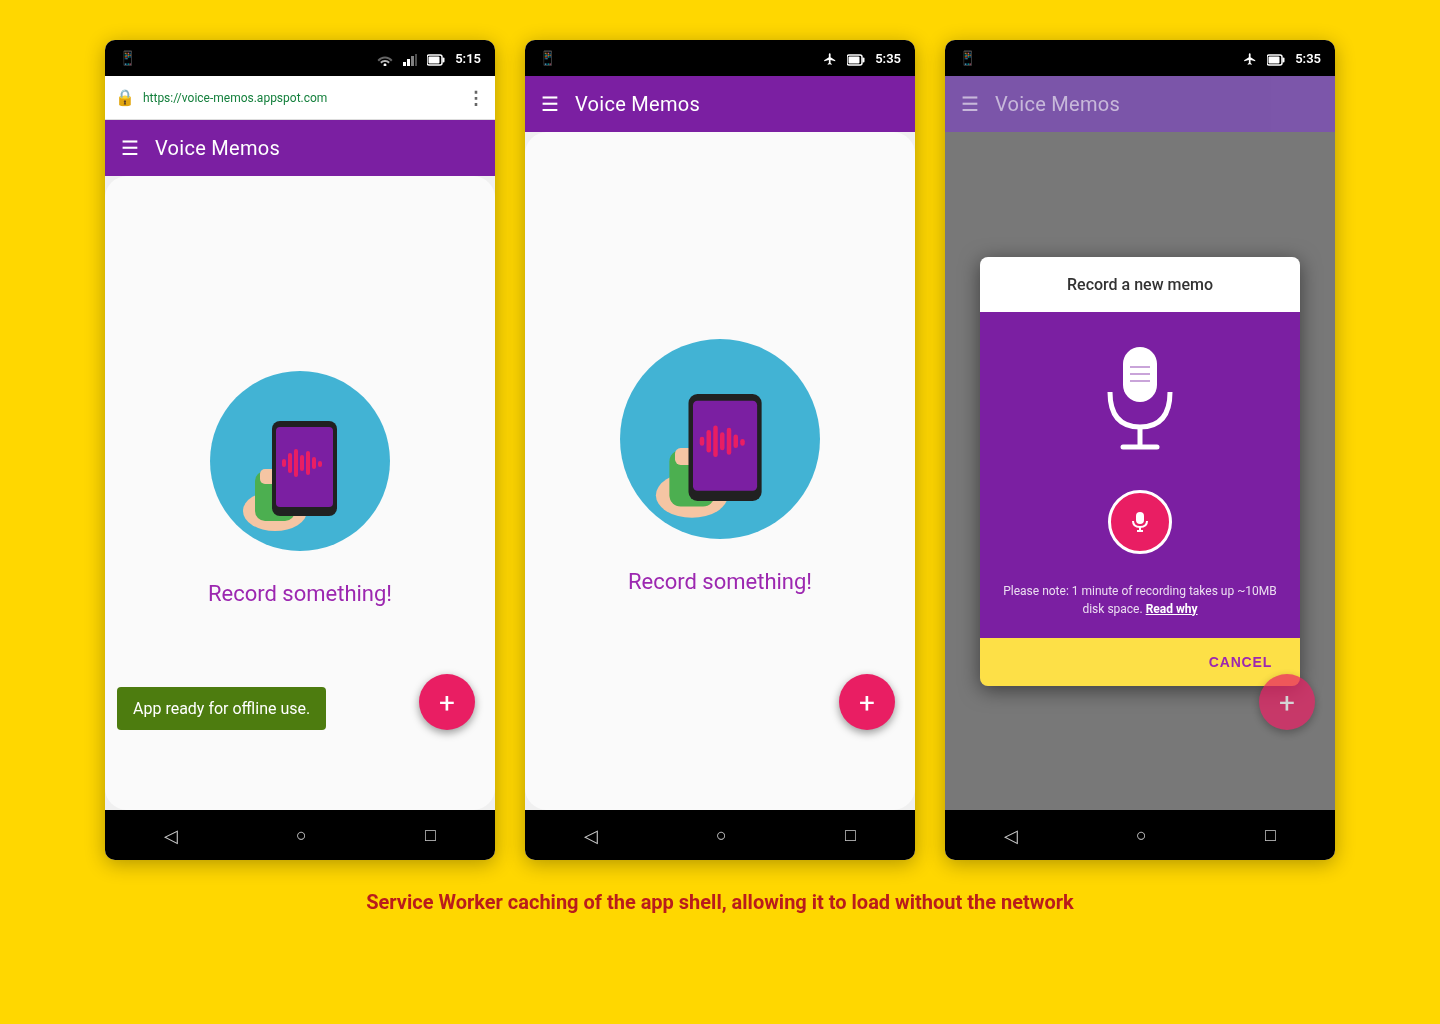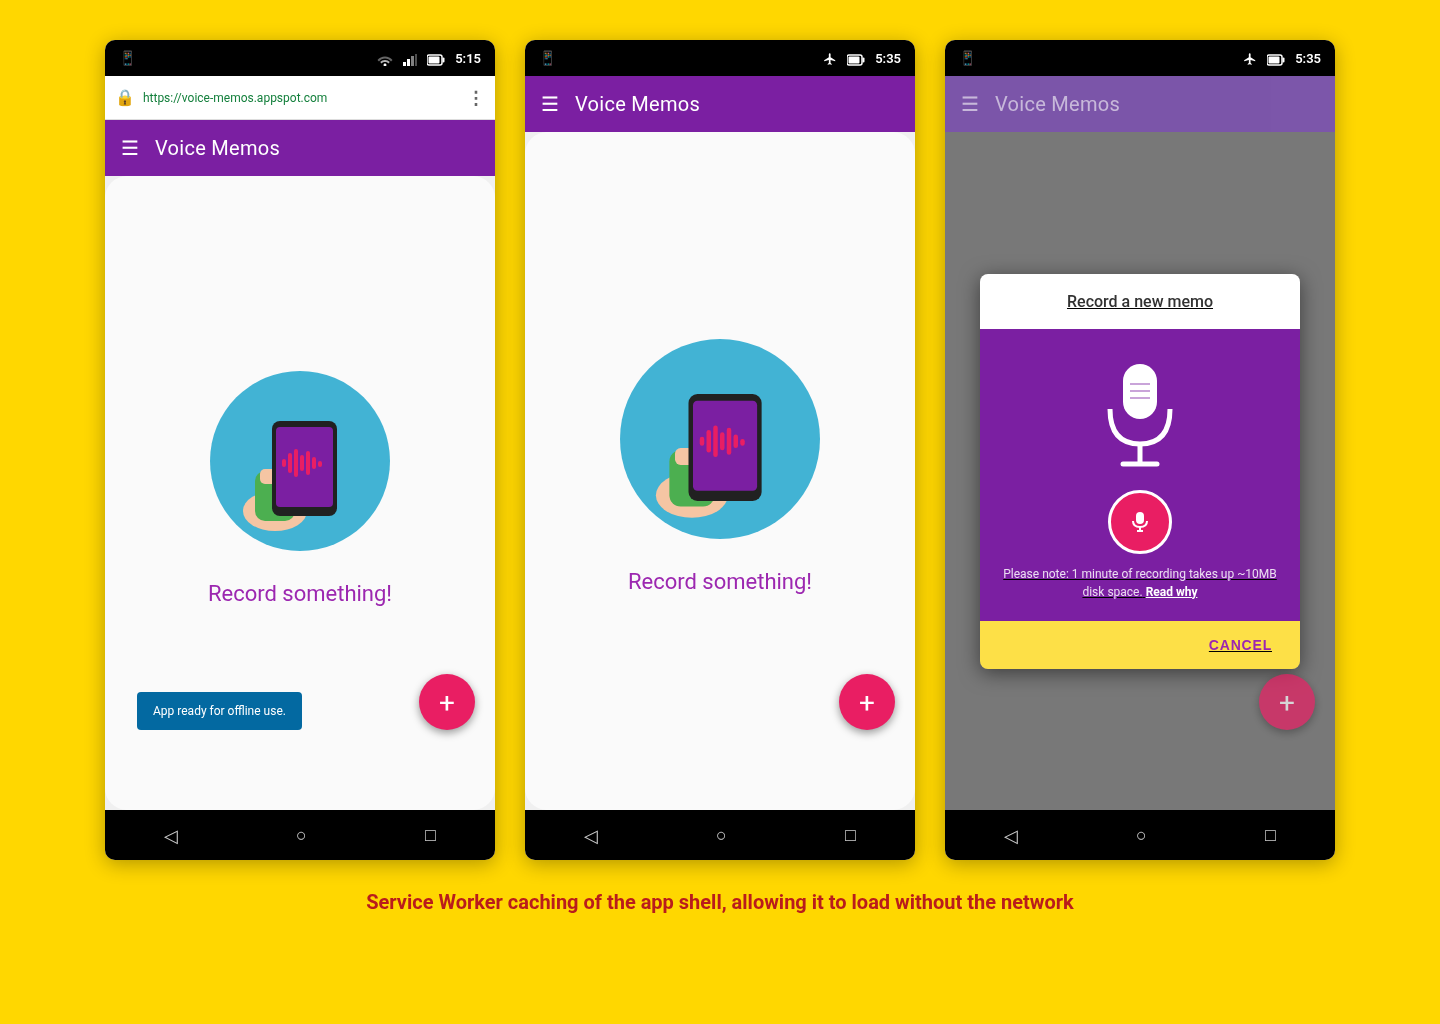--- a/index.html
+++ b/index.html
@@ -151,26 +151,26 @@
       align-items: center;
       justify-content: center;
       box-shadow: 0 3px 8px rgba(0,0,0,0.4);
       cursor: pointer;
       z-index: 10;
     }
     
     .snackbar {
       position: absolute;
       bottom: 80px;
-      left: 32px;
-      background: #0369a1;
+      left: 12px;
+      background: #4d7c0f;
       color: #fff;
       padding: 12px 16px;
       border-radius: 4px;
-      font-size: 12px;
+      font-size: 16px;
       z-index: 5;
     }
     
     .nav-bar {
       background: #000;
       height: 50px;
       display: flex;
       align-items: center;
       justify-content: space-around;
       flex-shrink: 0;
@@ -188,37 +188,36 @@
       flex-direction: column;
       align-items: center;
       justify-content: center;
       position: relative;
     }
     .record-dialog {
       width: 320px;
       border-radius: 8px;
       overflow: hidden;
       box-shadow: 0 4px 20px rgba(0,0,0,0.5);
-      text-decoration: underline;
     }
     .dialog-title-bar {
       background: #fff;
       padding: 18px 20px;
       text-align: center;
       font-size: 16px;
       color: #333;
       font-weight: 500;
     }
     .dialog-body {
       background: #7B1FA2;
       padding: 30px 20px 20px;
       display: flex;
       flex-direction: column;
       align-items: center;
-      gap: 11px;
+      gap: 28px;
       justify-content: space-between;
     }
     .record-btn-circle {
       width: 64px;
       height: 64px;
       border-radius: 50%;
       background: #E91E63;
       border: 3px solid #fff;
       display: flex;
       align-items: center;

